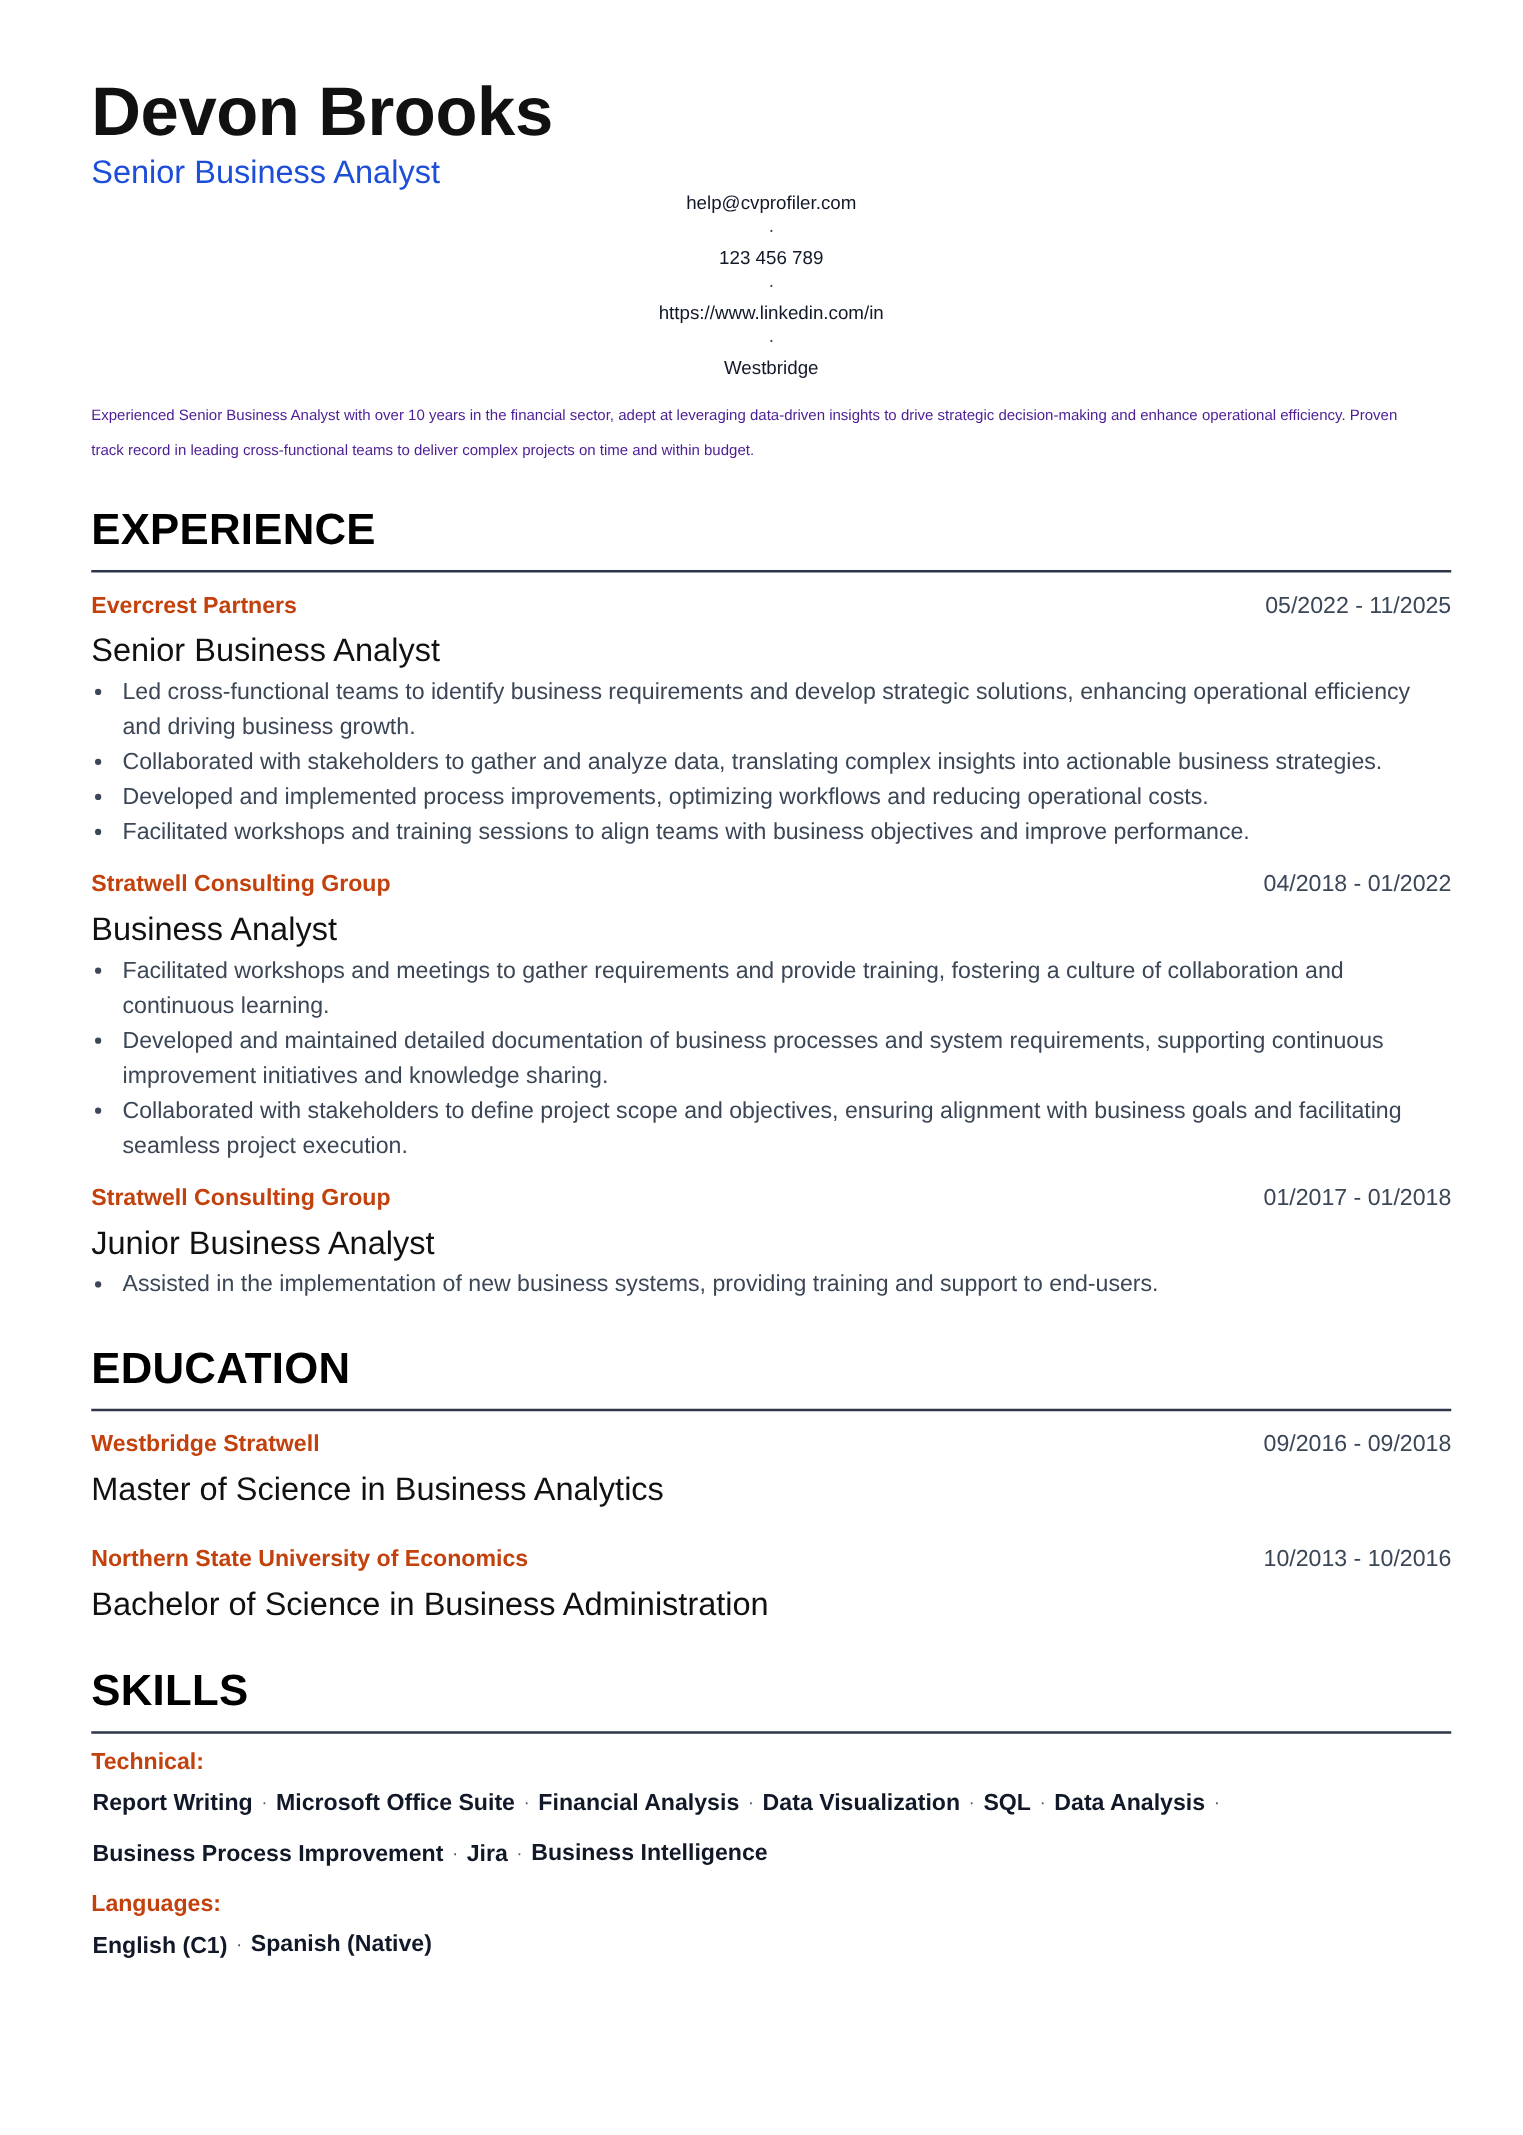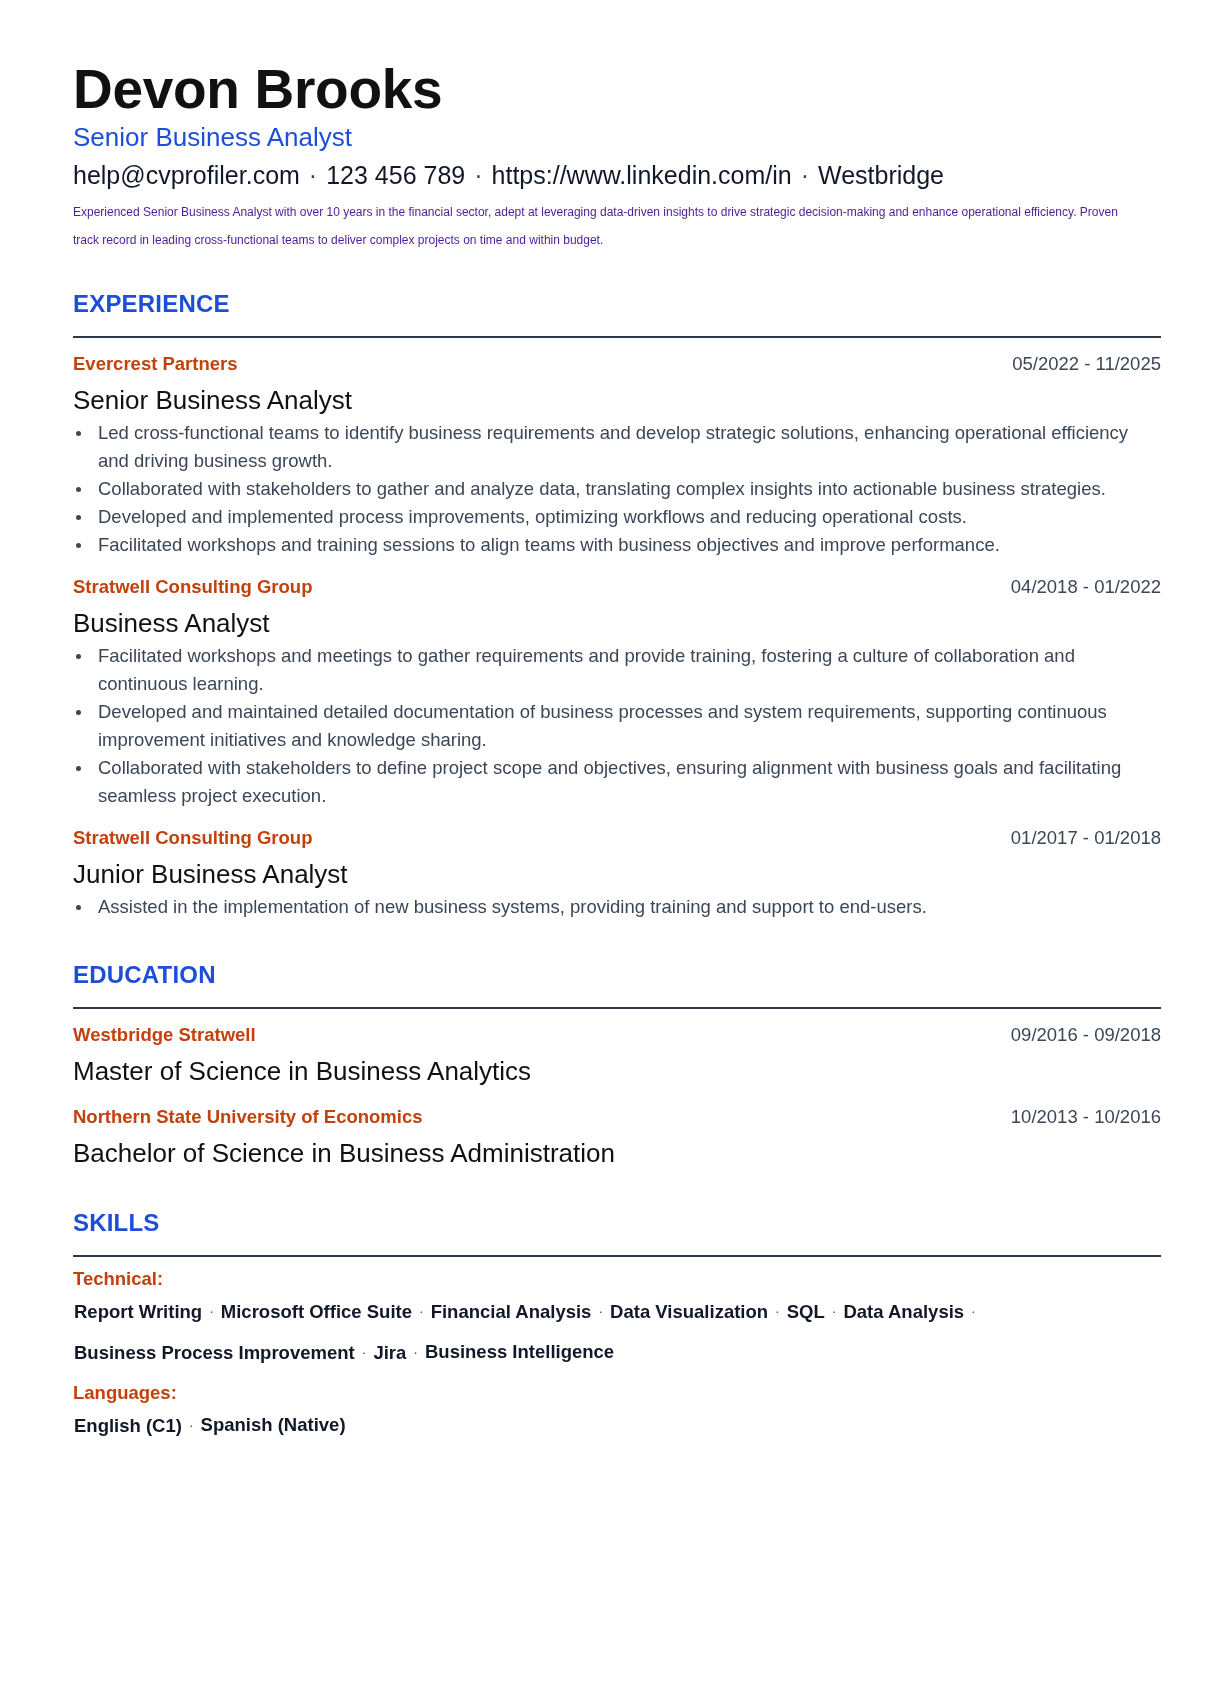--- a/index.html
+++ b/index.html
@@ -25,45 +25,45 @@
       margin: 0;
       letter-spacing: -0.3px;
     }
     .title {
       font-size: 26px;
       line-height: 30px;
       color: #1d4ed8;
       margin-top: 0px;
     }
     .contacts {
-      margin-top: 12px;
-      font-size: 25px;
+      font-size: 15px;
       line-height: 22px;
       color: #111827;
       display: flex;
       align-items: center;
       flex-wrap: wrap;
+      flex-direction: column;
     }
     .contacts .sep {
       display: inline-block;
       margin: 0 9px;
       color: #374151;
     }
     .summary {
       margin-top: 12px;
       font-size: 12px;
       line-height: 28px;
       color: #4c1d95;
       width: 1060px;
     }
     .section { margin-top: 34px; }
     .section-title {
-      font-size: 24px;
-      font-weight: 700;
-      color: #1d4ed8;
+      font-size: 35px;
+      font-weight: 700;
+      color: #000000;
       line-height: 40px;
       letter-spacing: 0.2px;
     }
     .rule {
       height: 2px;
       background: #2d3748;
       margin-top: 12px;
       width: 1088px;
     }
     .entry { margin-top: 14px; }
@@ -209,21 +209,21 @@
     <div class="rule"></div>
 
     <div class="entry">
       <div class="entry-head">
         <span class="org">Westbridge Stratwell</span>
         <span class="dates">09/2016 - 09/2018</span>
       </div>
       <div class="role">Master of Science in Business Analytics</div>
     </div>
 
-    <div class="entry" style="margin-top:18px;">
+    <div class="entry" style="margin-top:28px;">
       <div class="entry-head">
         <span class="org">Northern State University of Economics</span>
         <span class="dates">10/2013 - 10/2016</span>
       </div>
       <div class="role">Bachelor of Science in Business Administration</div>
     </div>
   </div>
 
   <div class="section" style="margin-top:34px;">
     <div class="section-title">SKILLS</div>

